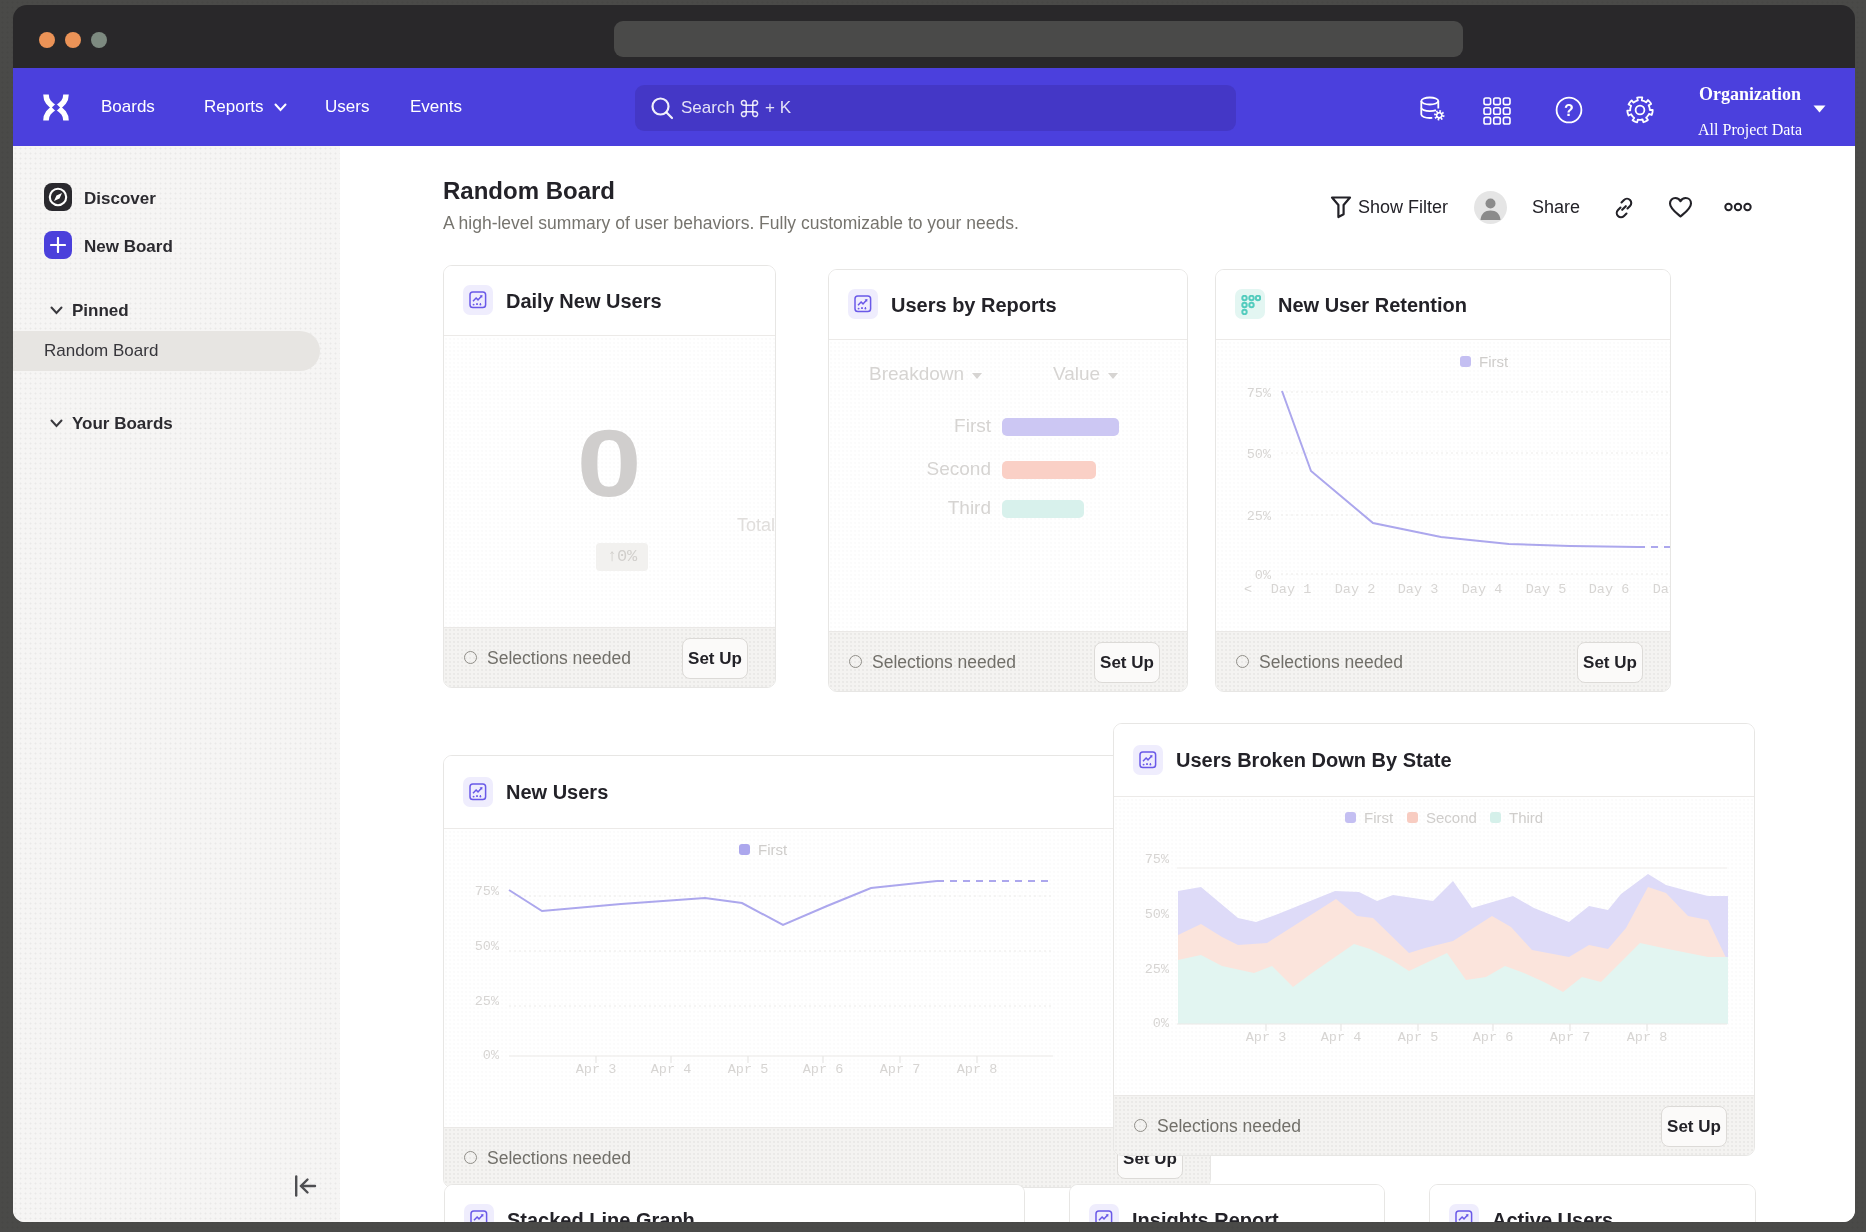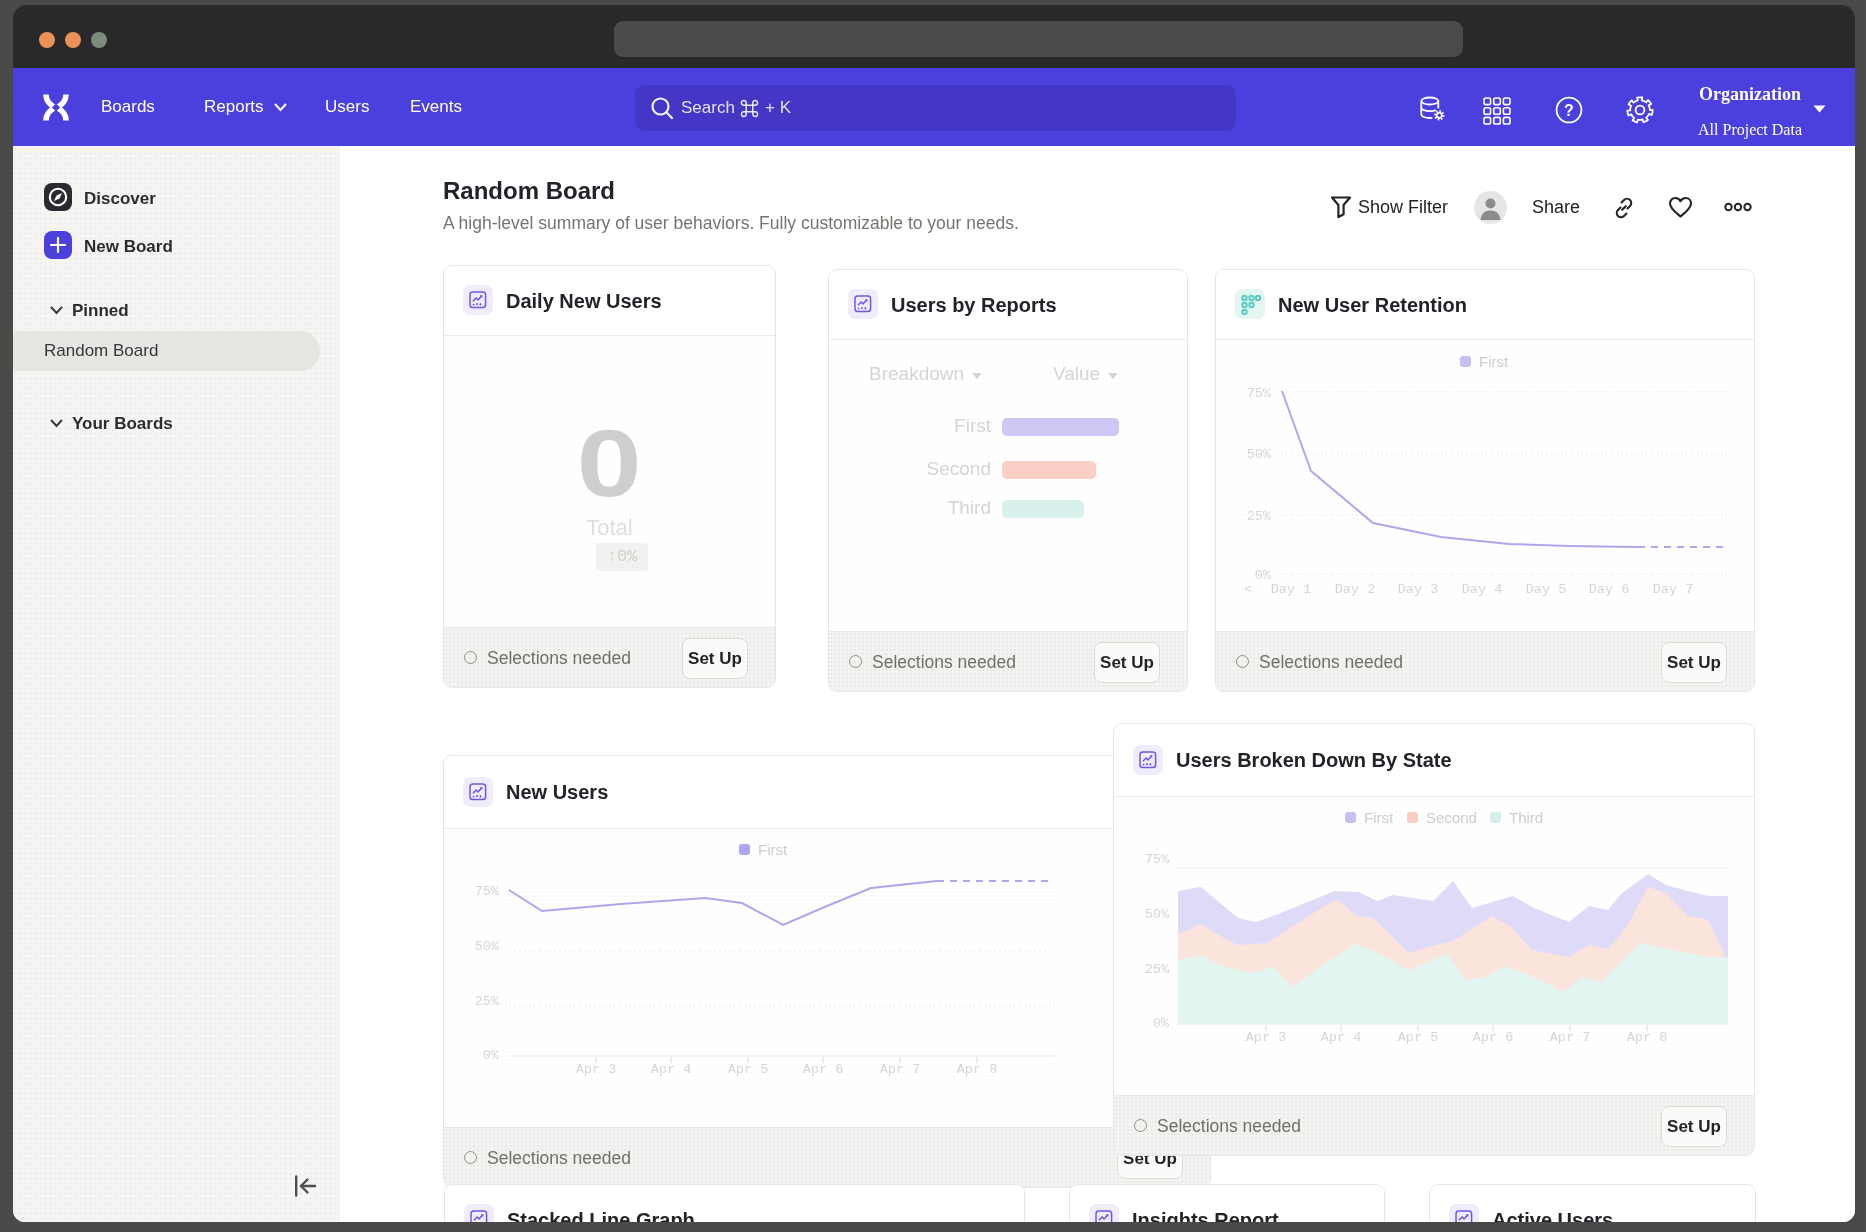--- a/index.html
+++ b/index.html
@@ -206,21 +206,21 @@
             <circle cx="5.6" cy="14.6" r="0.95" fill="#6a59e8"></circle>
               <circle cx="9" cy="14.1" r="0.95" fill="#6a59e8"></circle>
               <circle cx="12.4" cy="14.6" r="0.95" fill="#6a59e8"></circle>
             <path d="M9,13.3 v1.6 M12.4,13 v1.6" stroke="#6a59e8" stroke-width="1.1"></path>
           </svg>
         </div>
         <div class="ctitle">Daily New Users</div>
       </div>
       <div class="cbody" style="height:292px;">
         <div class="abs" style="left:0; top:80px; width:100%; text-align:center; font-size:94px; line-height:94px; font-weight:700; color:#d0cecd;"><span style="display:inline-block; transform:scaleX(1.24);">0</span></div>
-        <div class="abs" style="left:0; top:178px; width:100%; text-align:center; font-size:22px; color:#e0dedc;">Total</div>
+        <div class="abs" style="left:0; top:178px; width:100%; text-align:right; font-size:18px; color:#e0dedc;">Total</div>
         <div class="abs" style="left:152px; top:206px; width:52px; height:28px; background:#f2f1ef; border-radius:4px;"></div>
         <div class="abs mono" style="left:152px; top:210px; width:52px; text-align:center; font-size:17px; color:#d1cfcc;">↑0%</div>
       </div>
       <div class="cfoot">
         <span class="selcirc"></span>
         <span class="selneed">Selections needed</span>
         <span class="setup">Set Up</span>
       </div>
     </div>
 
@@ -256,21 +256,21 @@
         <div class="abs" style="left:0px; top:156px; width:162px; text-align:right; font-size:19px; color:#d6d4d2;">Third</div>
         <div class="abs" style="left:173px; top:159px; width:82px; height:18px; border-radius:5px; background:#d8f1ec;"></div>
       </div>
       <div class="cfoot">
         <span class="selcirc"></span>
         <span class="selneed">Selections needed</span>
         <span class="setup">Set Up</span>
       </div>
     </div>
 
-    <div class="card" style="left:875px; top:123px; width:540px; height:423px;">
+    <div class="card" style="left:875px; top:123px; width:456px; height:423px;">
       <div class="cardhead">
         <div class="chip" style="background:#e3f6f2;">
           <svg class="abs" style="left:6px; top:6px;" width="20" height="20" viewBox="0 0 20 20">
             <g fill="none" stroke="#54ccbe" stroke-width="2">
               <circle cx="3.5" cy="3" r="2.2"></circle>
                 <circle cx="10.5" cy="3" r="2.2"></circle>
                 <circle cx="17" cy="3" r="2.2"></circle>
               <circle cx="3.5" cy="10" r="2.2"></circle>
                 <circle cx="10.5" cy="10" r="2.2"></circle>
               <circle cx="3.5" cy="17" r="2.2"></circle>

